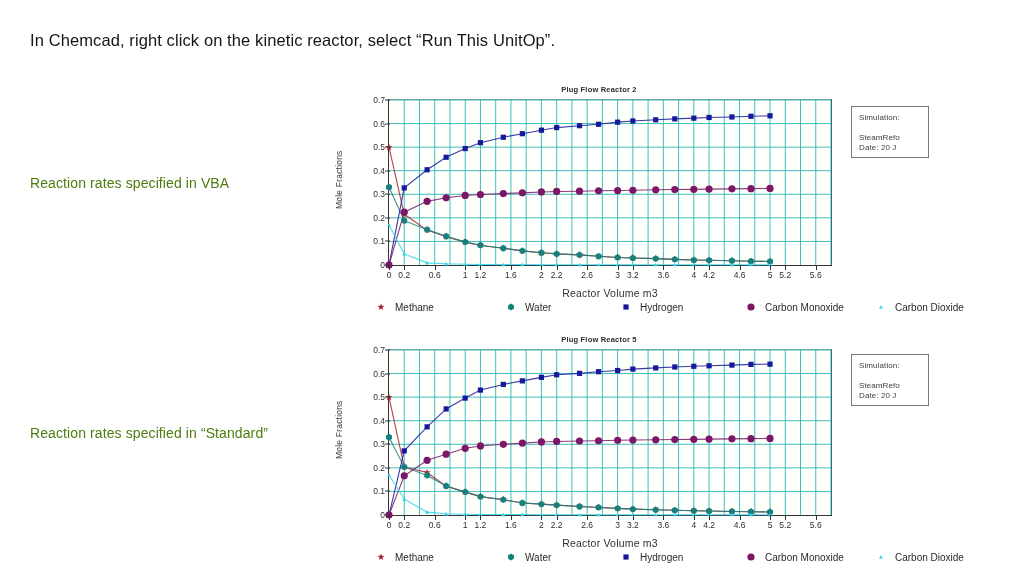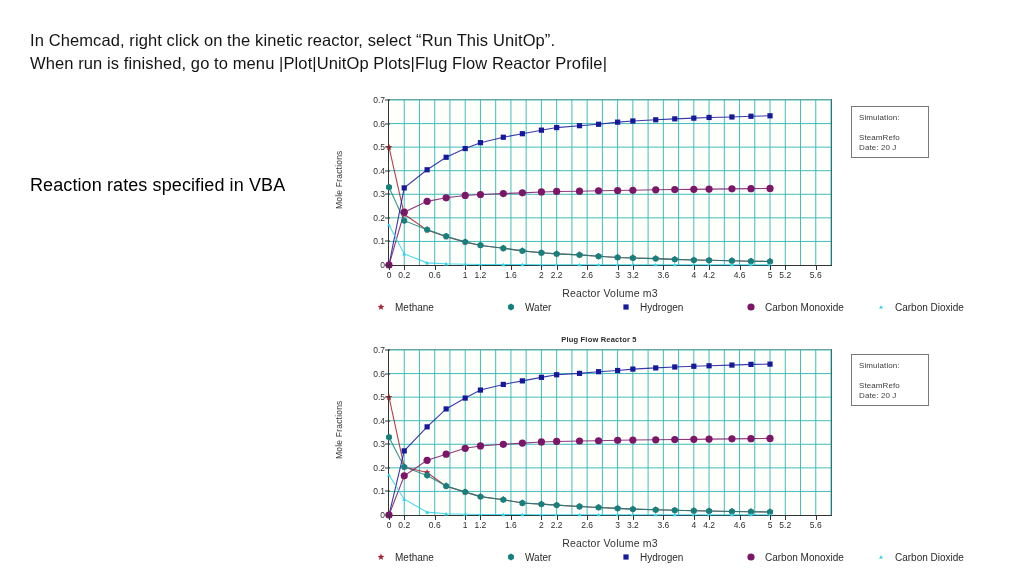--- a/index.html
+++ b/index.html
@@ -22,22 +22,22 @@
     line-height:1.42;
     color:#151515;
     letter-spacing:.1px;
   }
   .instructions div{white-space:nowrap;}
 
   
   .caption{
     position:absolute;
     left:30px;
-    font-size:18px;
-    color:#000000;
+    font-size:14px;
+    color:#4d7c0f;
     white-space:nowrap;
     letter-spacing:.1px;
   }
   .caption.c1{top:166px;}
   .caption.c2{top:416px;}
 
   
   .chartblock{position:absolute;left:332px;width:600px;height:240px;}
   .chartblock.b1{top:76px;}
   .chartblock.b2{top:326px;}
@@ -168,26 +168,27 @@
   .simbox .l1{margin-bottom:11px;}
   .simbox .l3{margin-top:1px;}
 </style>
 </head>
 <body>
 
 <div class="slide">
 
   <div class="instructions">
     <div>In Chemcad, right click on the kinetic reactor, select “Run This UnitOp”.</div>
-    <div>When run is finished, go to menu |Plot|UnitOp Plots|Flug Flow Reactor Profile|</div>
   </div>
 
   <div class="caption c1">Reaction rates specified in VBA</div>
+  <div class="caption c2">Reaction rates specified in “Standard”</div>
 
   <div class="chartblock b1">
+    <div class="chart-title">Plug Flow Reactor 2</div>
     <div class="ylabel">Mole Fractions</div>
     <div class="plotwrap">
       <div class="plot" id="plot0">
           <svg viewBox="0 0 442 165" preserveAspectRatio="none">
             <line x1="15.241379310344827" x2="15.241379310344827" y1="0" y2="165" stroke="#2bb5b5" stroke-width="0.9"></line>
             <line x1="30.482758620689655" x2="30.482758620689655" y1="0" y2="165" stroke="#2bb5b5" stroke-width="0.9"></line>
             <line x1="45.72413793103449" x2="45.72413793103449" y1="0" y2="165" stroke="#2bb5b5" stroke-width="0.9"></line>
             <line x1="60.96551724137931" x2="60.96551724137931" y1="0" y2="165" stroke="#2bb5b5" stroke-width="0.9"></line>
             <line x1="76.20689655172414" x2="76.20689655172414" y1="0" y2="165" stroke="#2bb5b5" stroke-width="0.9"></line>
             <line x1="91.44827586206897" x2="91.44827586206897" y1="0" y2="165" stroke="#2bb5b5" stroke-width="0.9"></line>

